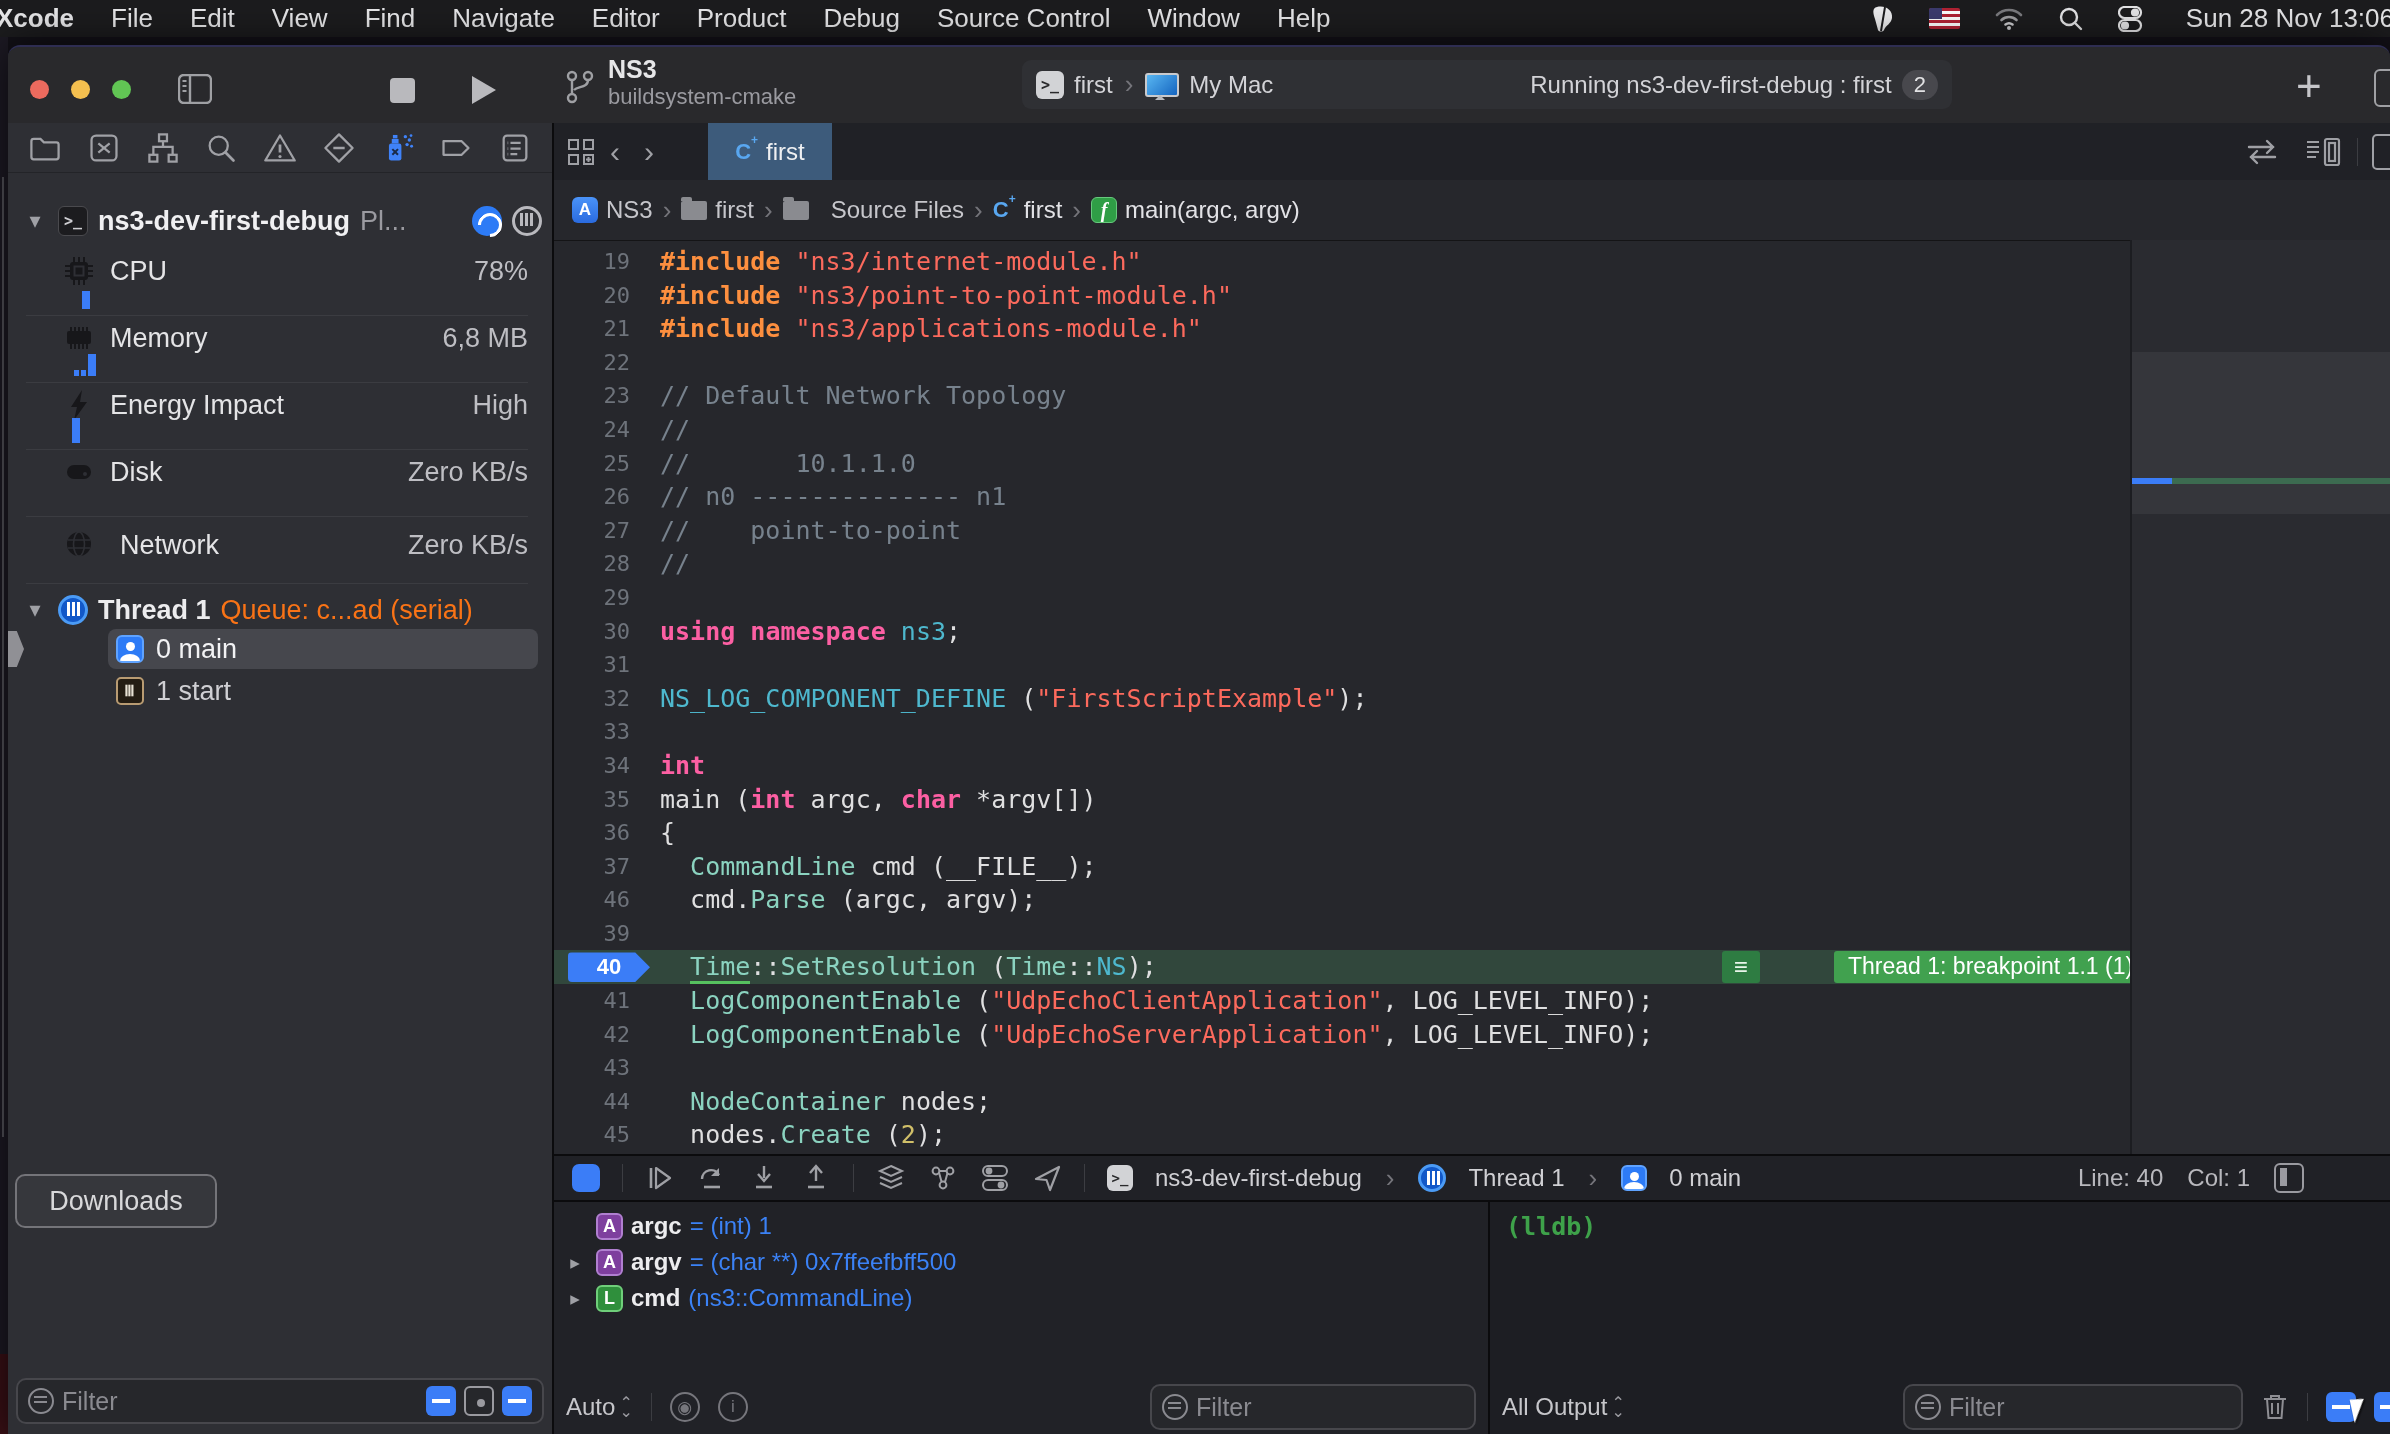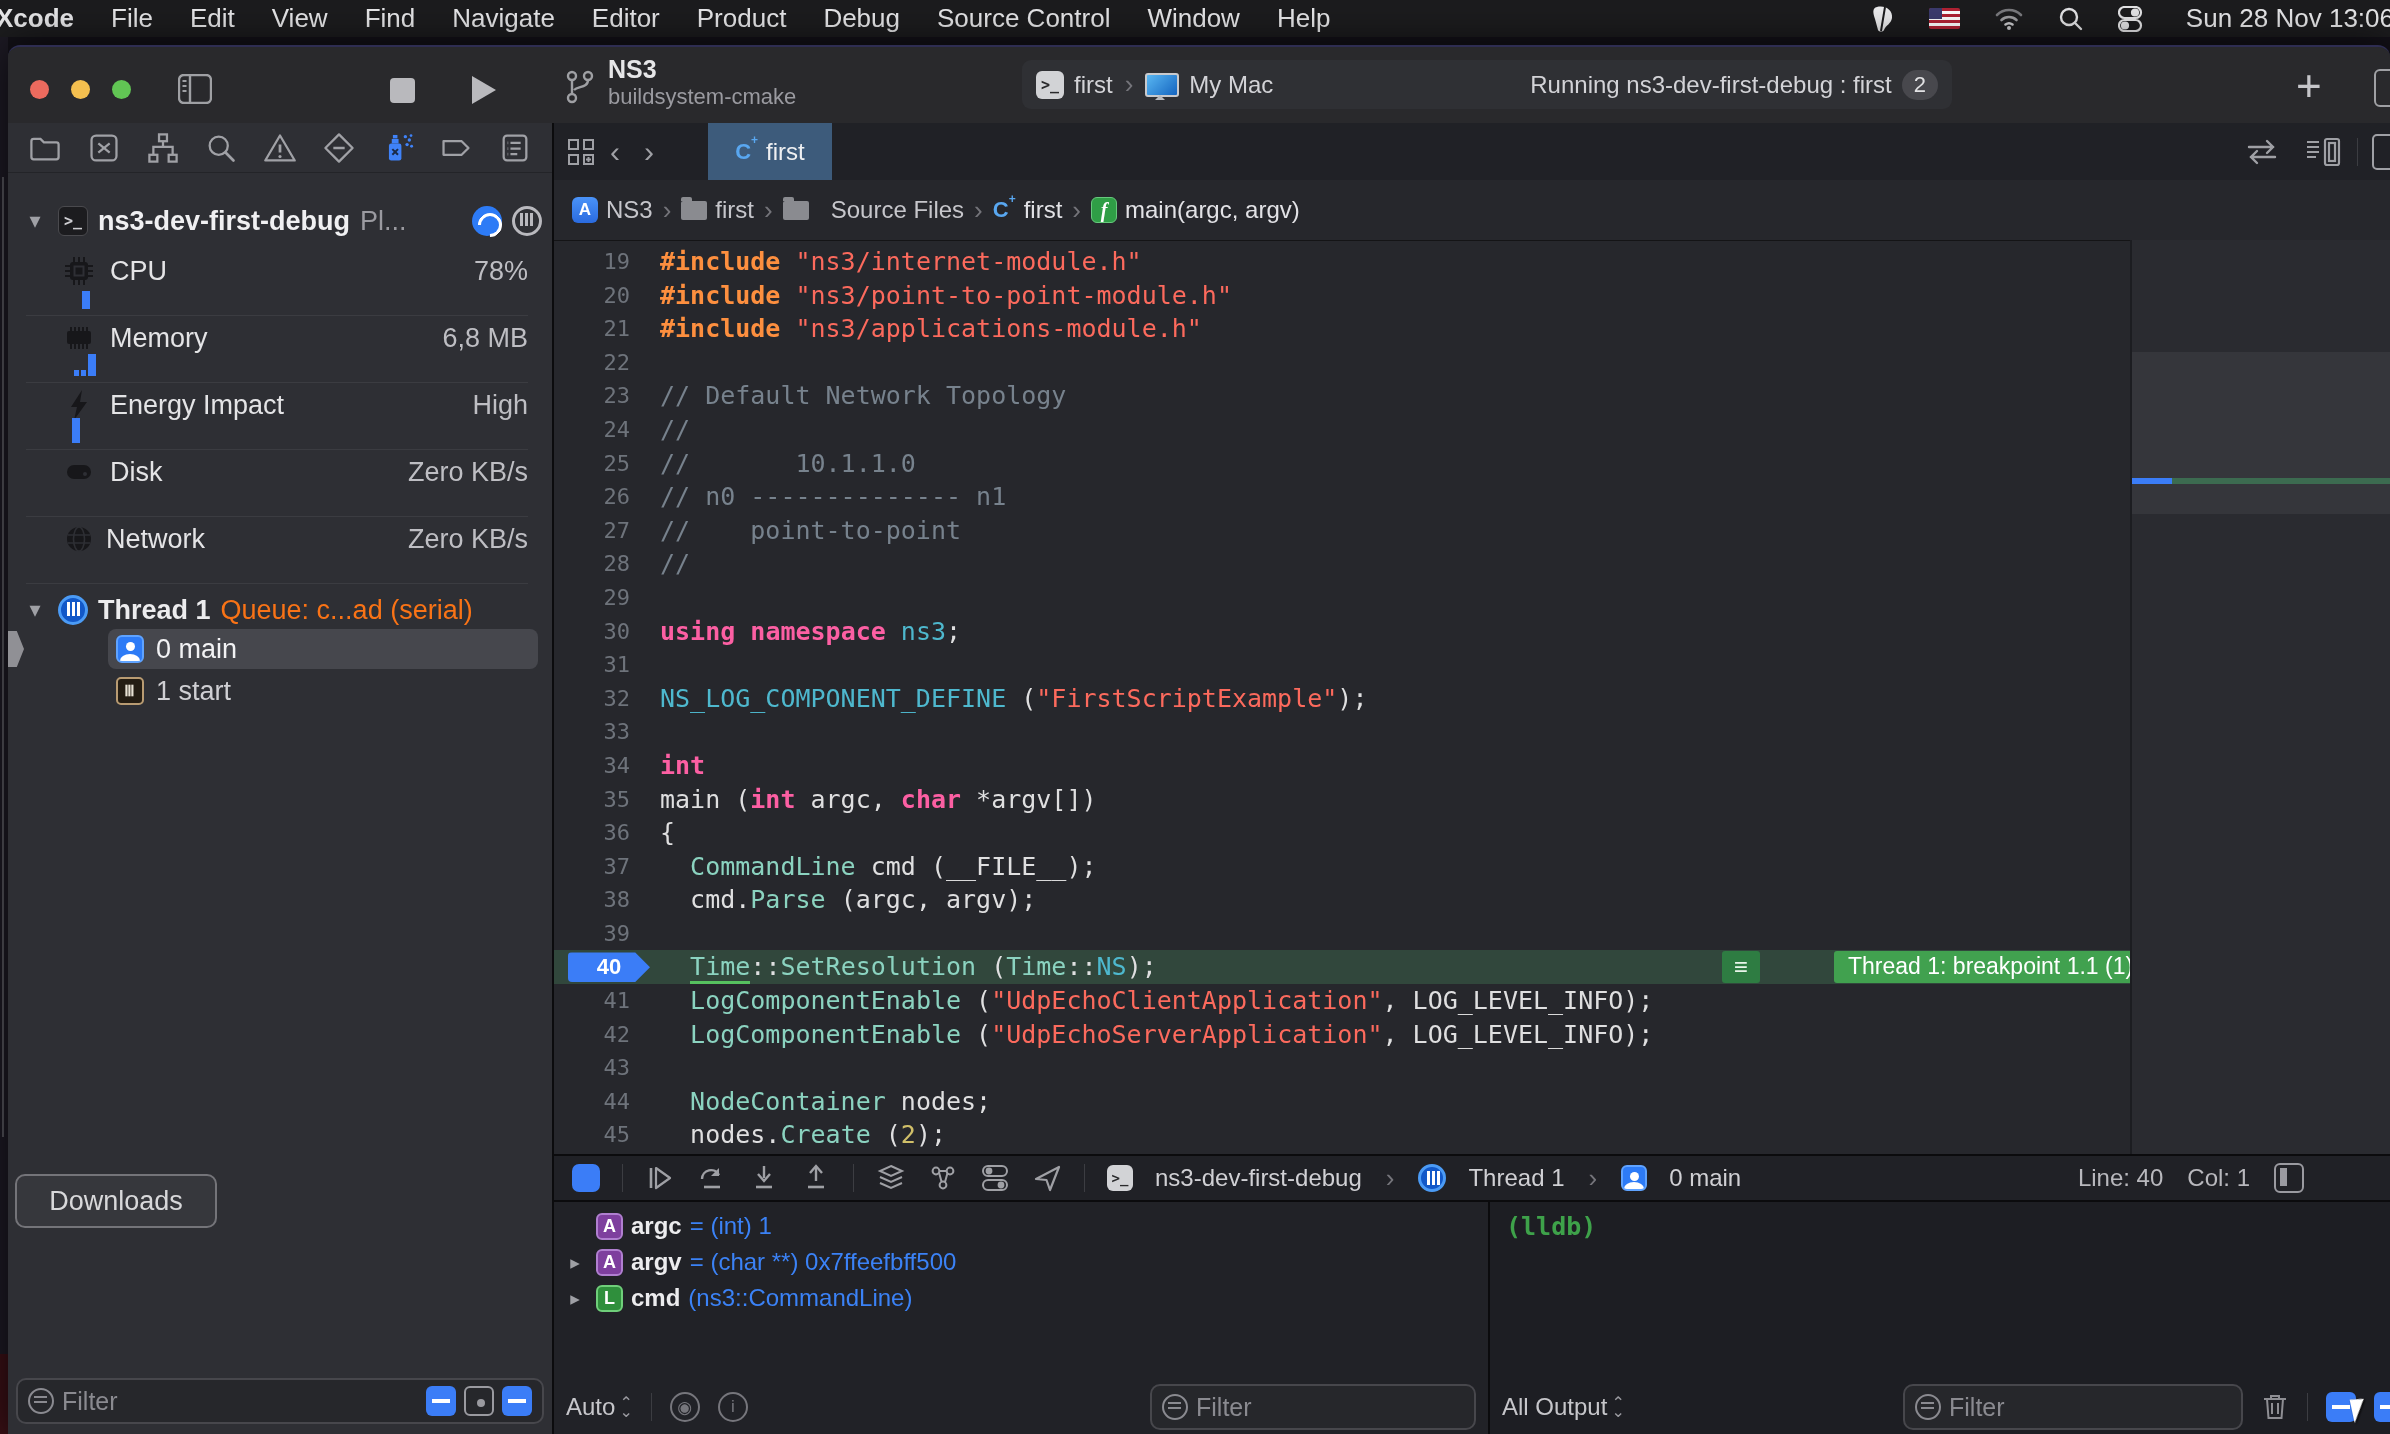--- a/index.html
+++ b/index.html
@@ -359,21 +359,21 @@
               <svg width="34" height="34" viewBox="0 0 34 34">
                 <rect x="5" y="10" width="24" height="14" rx="7" fill="#17171a"></rect>
                 <circle cx="23" cy="19" r="2" fill="#2e2f34"></circle>
               </svg>
             </span>
             <span class="navlabel">Disk</span>
             <span class="navvalue">Zero KB/s</span>
           </div>
         </div>
         <div class="gaugerow">
-          <div class="flex" style="height:44px;gap:10px;padding-left:36px;">
+          <div class="flex" style="height:44px;gap:24px;padding-left:36px;align-items:flex-end;">
             <span>
               <svg width="34" height="34" viewBox="0 0 34 34">
                 <circle cx="17" cy="17" r="12" fill="#17171a"></circle>
                 <g fill="none" stroke="#2e2f34" stroke-width="1.6">
                   <ellipse cx="17" cy="17" rx="5.5" ry="12"></ellipse>
                   <path d="M6 13h22M6 21h22"></path>
                 </g>
               </svg>
             </span>
             <span class="navlabel">Network</span>
@@ -491,21 +491,21 @@
         <div class="code-line"><span class="lnum">28</span><span class="ctext"><span class="tk-com">//</span></span></div>
         <div class="code-line"><span class="lnum">29</span><span class="ctext"></span></div>
         <div class="code-line"><span class="lnum">30</span><span class="ctext"><span class="tk-kw">using</span><span class="tk-plain"> </span><span class="tk-kw">namespace</span><span class="tk-plain"> </span><span class="tk-cyan">ns3</span><span class="tk-plain">;</span></span></div>
         <div class="code-line"><span class="lnum">31</span><span class="ctext"></span></div>
         <div class="code-line"><span class="lnum">32</span><span class="ctext"><span class="tk-cyan">NS_LOG_COMPONENT_DEFINE</span><span class="tk-plain"> (</span><span class="tk-str">"FirstScriptExample"</span><span class="tk-plain">);</span></span></div>
         <div class="code-line"><span class="lnum">33</span><span class="ctext"></span></div>
         <div class="code-line"><span class="lnum">34</span><span class="ctext"><span class="tk-kw">int</span></span></div>
         <div class="code-line"><span class="lnum">35</span><span class="ctext"><span class="tk-plain">main (</span><span class="tk-kw">int</span><span class="tk-plain"> argc, </span><span class="tk-kw">char</span><span class="tk-plain"> *argv[])</span></span></div>
         <div class="code-line"><span class="lnum">36</span><span class="ctext"><span class="tk-plain">{</span></span></div>
         <div class="code-line"><span class="lnum">37</span><span class="ctext"><span class="tk-plain">  </span><span class="tk-mint">CommandLine</span><span class="tk-plain"> cmd (__FILE__);</span></span></div>
-        <div class="code-line"><span class="lnum">38</span><span class="ctext"><span class="tk-plain">  cmd.</span><span class="tk-mint">Parse</span><span class="tk-plain"> (argc, argv);</span></span></div>
+        <div class="code-line"><span class="lnum">46</span><span class="ctext"><span class="tk-plain">  cmd.</span><span class="tk-mint">Parse</span><span class="tk-plain"> (argc, argv);</span></span></div>
         <div class="code-line"><span class="lnum">39</span><span class="ctext"></span></div>
         <div class="code-line bp"><span class="bp-tag">40</span><span class="ctext"><span class="tk-plain">  </span><span class="tk-mintu">Time</span><span class="tk-plain">::</span><span class="tk-mint">SetResolution</span><span class="tk-plain"> (</span><span class="tk-mint">Time</span><span class="tk-plain">::</span><span class="tk-cyan">NS</span><span class="tk-plain">);</span></span><span class="bp-chip">≡</span><span class="bp-badge">Thread 1: breakpoint 1.1 (1)</span></div>
         <div class="code-line"><span class="lnum">41</span><span class="ctext"><span class="tk-plain">  </span><span class="tk-mint">LogComponentEnable</span><span class="tk-plain"> (</span><span class="tk-str">"UdpEchoClientApplication"</span><span class="tk-plain">, LOG_LEVEL_INFO);</span></span></div>
         <div class="code-line"><span class="lnum">42</span><span class="ctext"><span class="tk-plain">  </span><span class="tk-mint">LogComponentEnable</span><span class="tk-plain"> (</span><span class="tk-str">"UdpEchoServerApplication"</span><span class="tk-plain">, LOG_LEVEL_INFO);</span></span></div>
         <div class="code-line"><span class="lnum">43</span><span class="ctext"></span></div>
         <div class="code-line"><span class="lnum">44</span><span class="ctext"><span class="tk-plain">  </span><span class="tk-mint">NodeContainer</span><span class="tk-plain"> nodes;</span></span></div>
         <div class="code-line"><span class="lnum">45</span><span class="ctext"><span class="tk-plain">  nodes.</span><span class="tk-mint">Create</span><span class="tk-plain"> (</span><span class="tk-num">2</span><span class="tk-plain">);</span></span></div>
       </div>
 
     <div id="minimap" class="abs">

